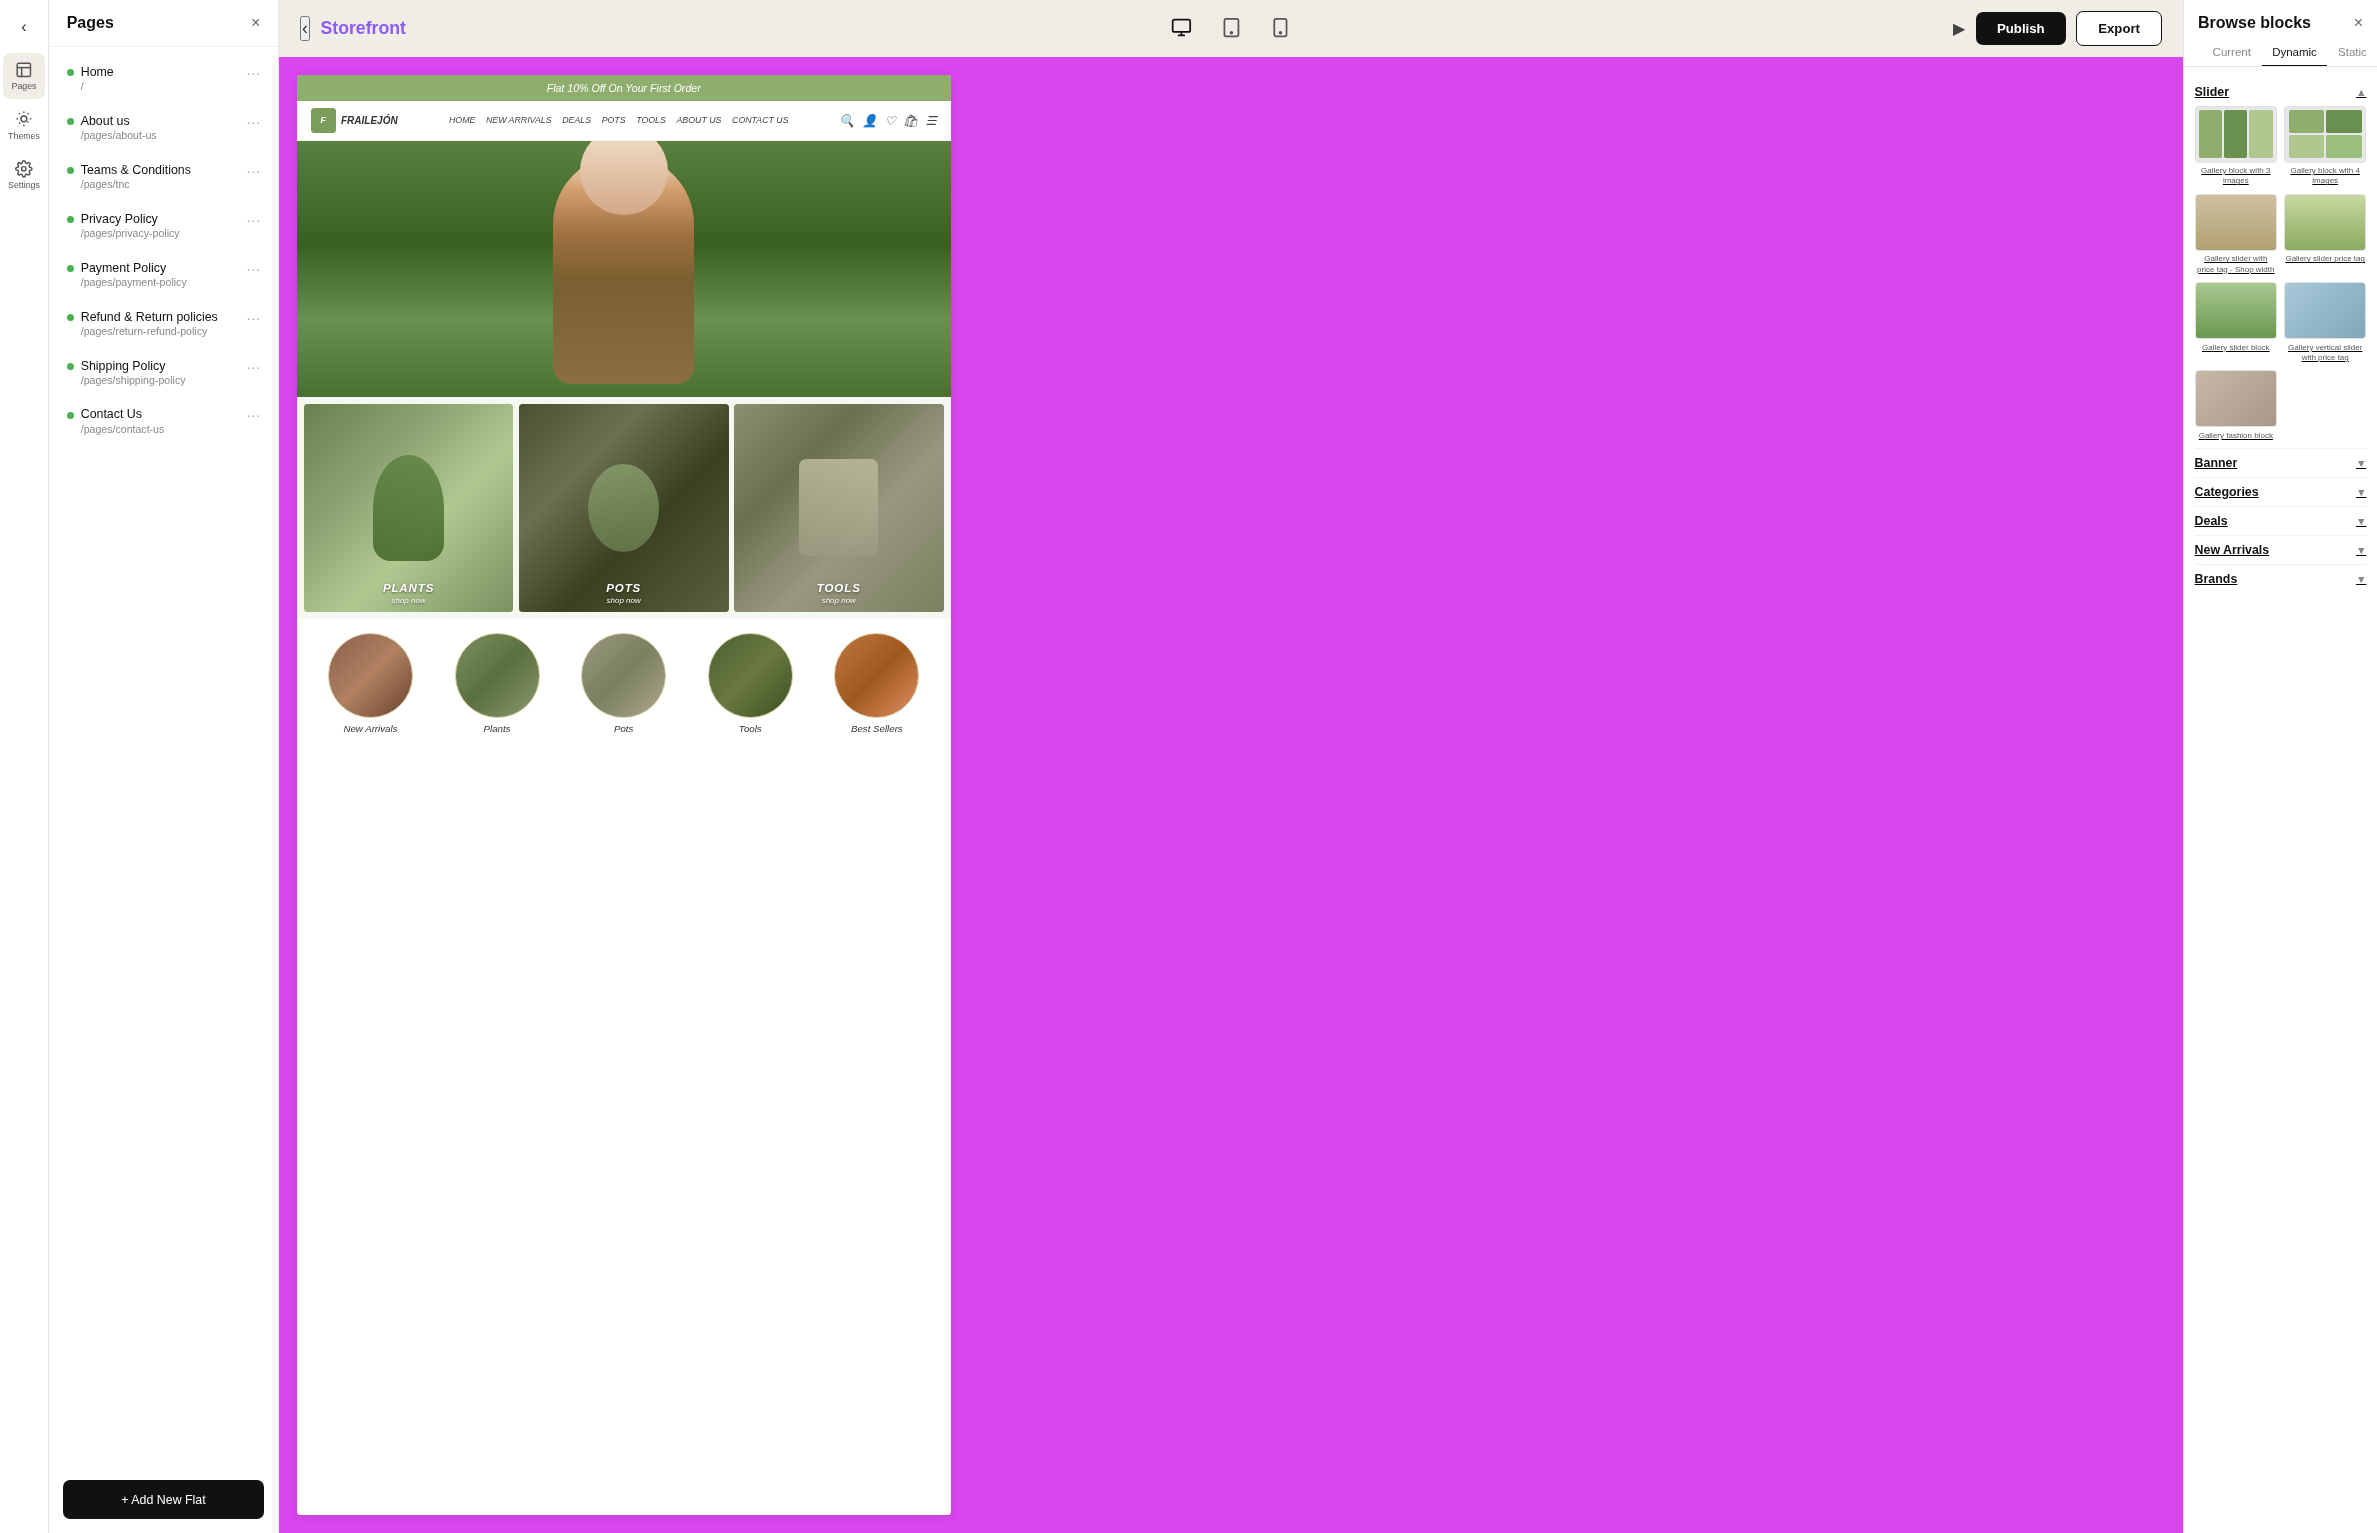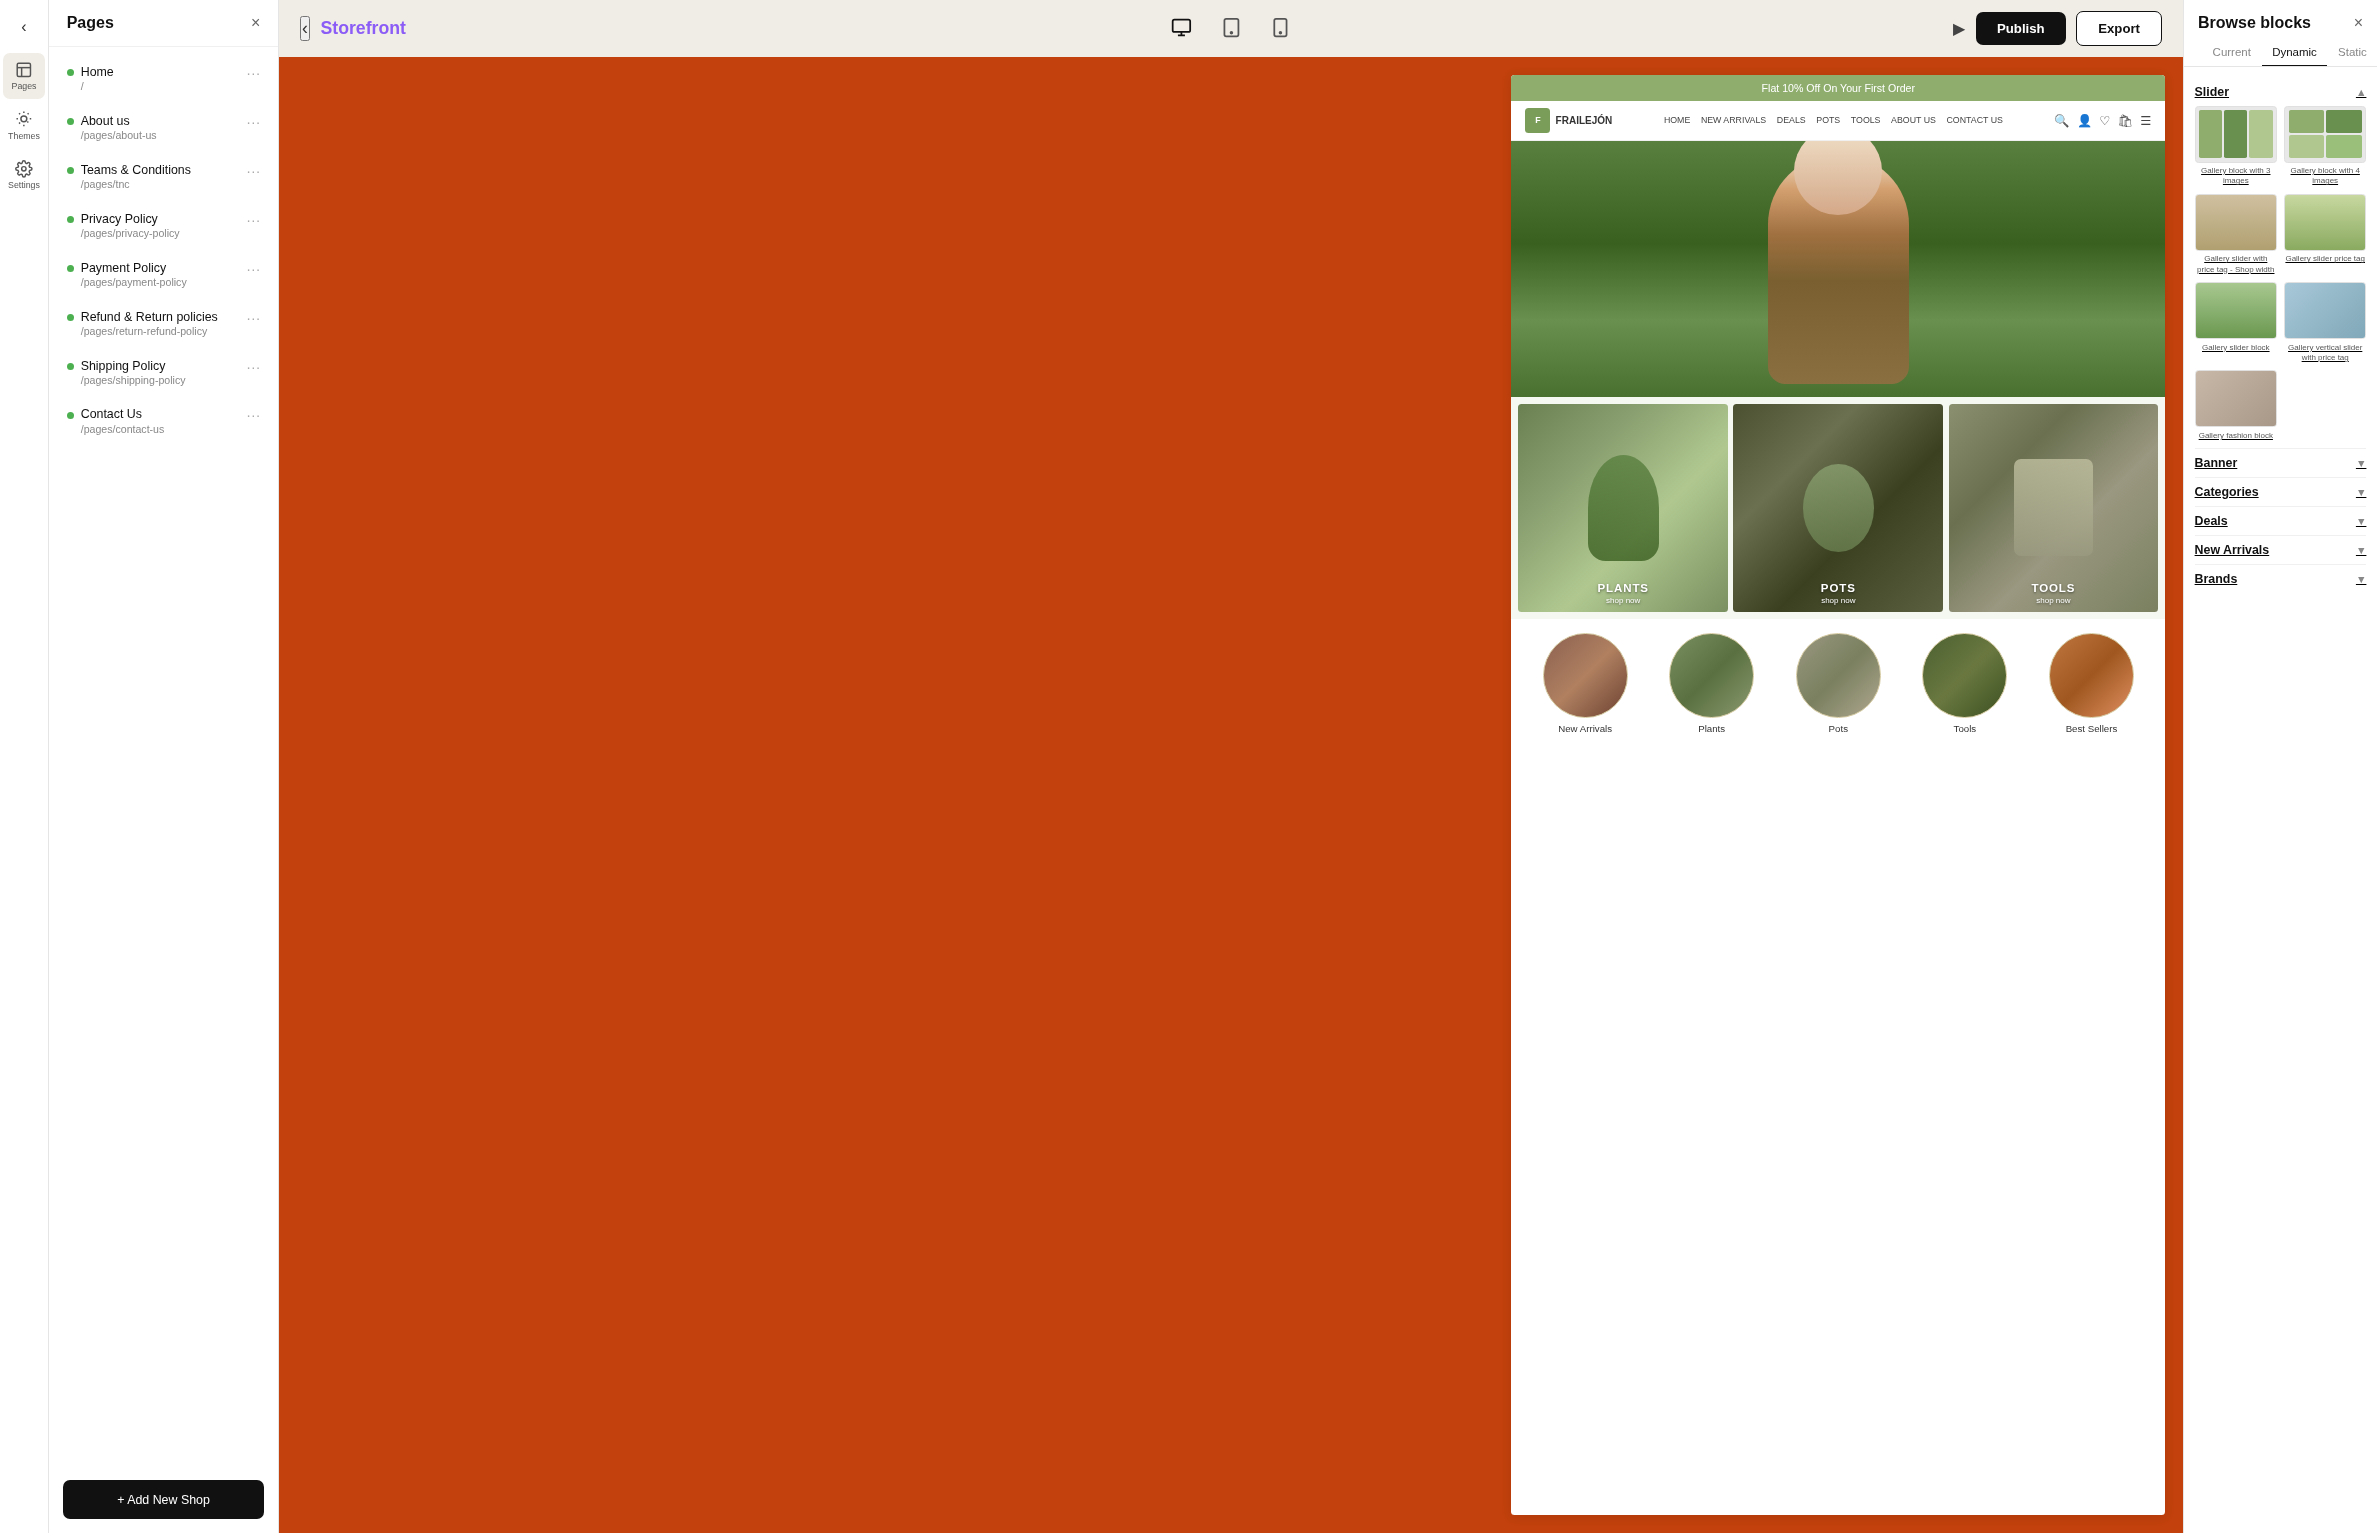--- a/index.html
+++ b/index.html
@@ -124,22 +124,22 @@
       background: #fff; color: #111;
       border: 1.8px solid #111; border-radius: 7px;
       padding: 8.8px 21px; font-size: 13.2px; font-weight: 600;
       cursor: pointer;
     }
 
     
     .canvas-area {
       flex: 1; overflow-y: auto; overflow-x: hidden;
       padding: 17.7px;
-      background: #c2410c;
-      display: flex; justify-content: flex-end;
+      background: #d946ef;
+      display: flex; justify-content: flex-start; font-style: italic;
     }
 
     .storefront-canvas {
       width: 654px;
       background: #fff;
       border-radius: 3.5px;
       overflow: hidden;
       box-shadow: 0 1.8px 10.6px rgba(0,0,0,0.1);
     }
 
@@ -482,21 +482,21 @@
         <div class="page-dot"></div>
         <div class="page-info">
           <div class="page-name">Contact Us</div>
           <div class="page-path">/pages/contact-us</div>
         </div>
       </div>
       <span class="page-more">···</span>
     </div>
 
   </div>
-  <button class="add-page-btn">+ Add New Shop</button>
+  <button class="add-page-btn">+ Add New Flat</button>
 </div>
 
 <div class="main-content">
 
   <div class="topbar">
     <div class="topbar-left">
       <button class="topbar-back">‹</button>
       <span class="topbar-title">Storefront</span>
     </div>
     <div class="topbar-center">

